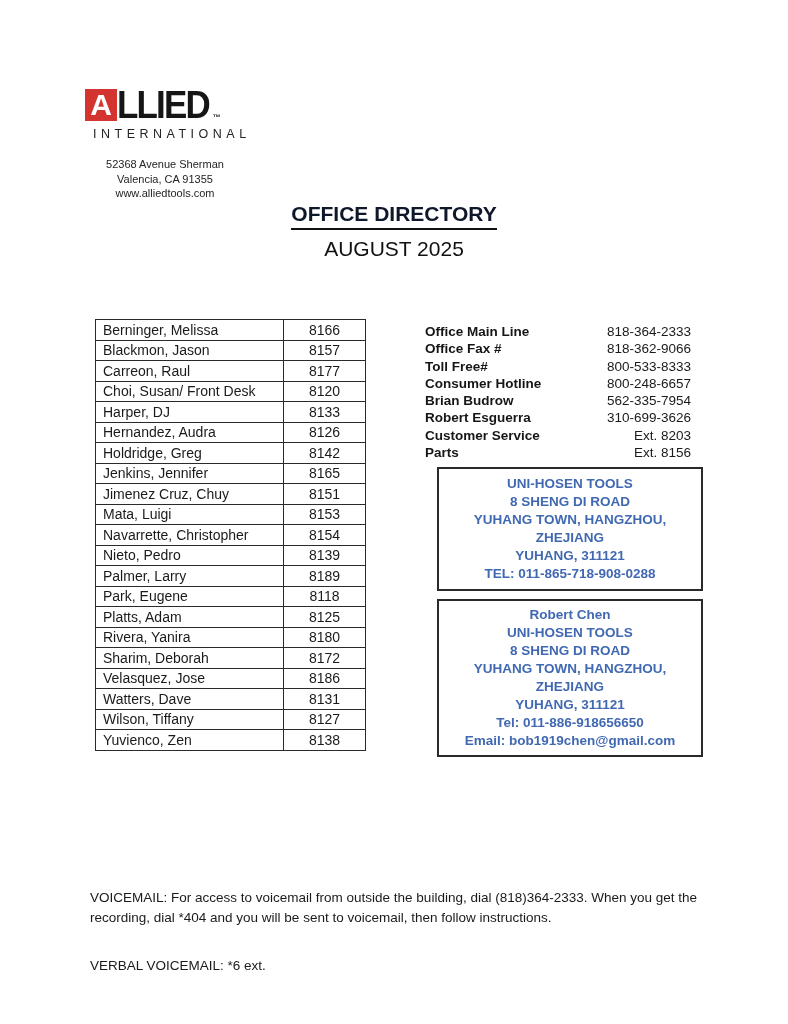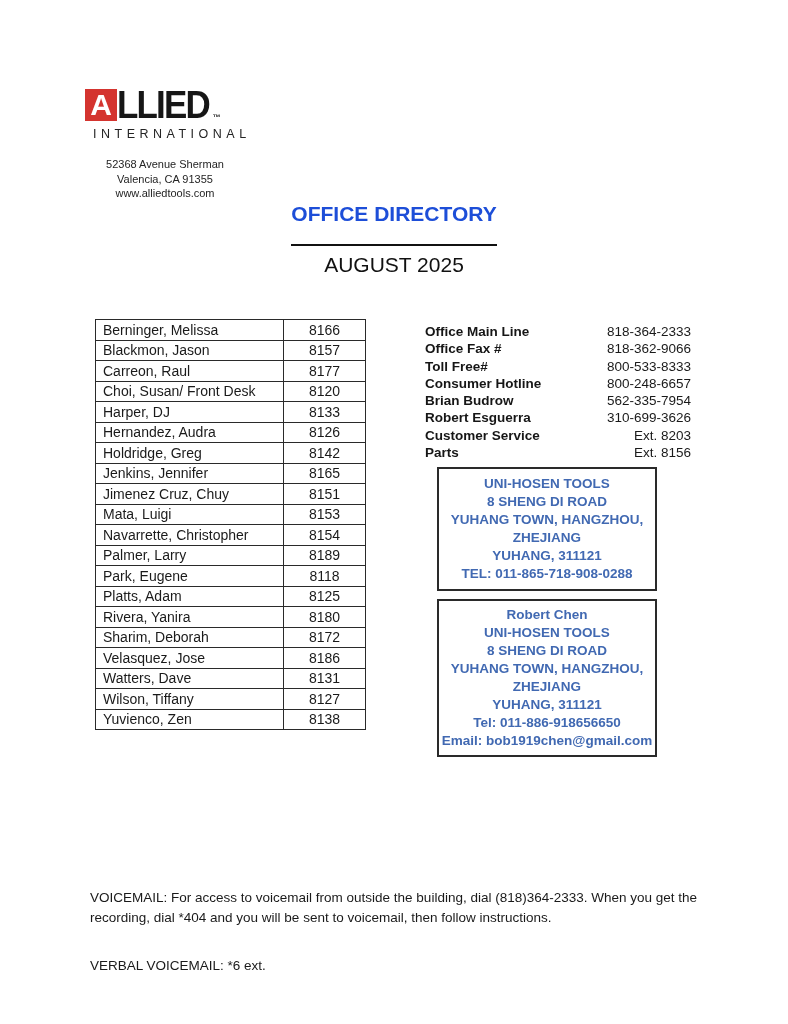--- a/index.html
+++ b/index.html
@@ -27,22 +27,22 @@
   }
   .logo-tm { font-size: 8px; font-weight: 700; align-self: flex-end; margin-left: -4px; color: #161616; }
   .logo-sub {
     margin-top: 5px; font-size: 12.5px; letter-spacing: 4.5px;
     color: #242424; white-space: nowrap; padding-left: 8px;
   }
   .logo-address { margin-top: 16px; text-align: center; font-size: 11px; line-height: 14.5px; color: #242424; width: 160px; }
 
   
   .title-block { position: absolute; left: 0; top: 202px; width: 788px; text-align: center; }
-  .title-main { display: inline-block; font-size: 21px; font-weight: 700; color: #1d4ed8;
-    border-bottom: 2px solid #111; padding-bottom: 18px; }
+  .title-main { display: inline-block; font-size: 21px; font-weight: 700; color: #0f172a;
+    border-bottom: 2px solid #111; padding-bottom: 2px; }
   .title-sub { margin-top: 7px; font-size: 21px; font-weight: 400; color: #111; }
 
   
   .dir-table {
     position: absolute; left: 95px; top: 319px;
     border-collapse: collapse; table-layout: fixed; width: 270px;
   }
   .dir-table td {
     border: 1px solid #2a2a2a;
     font-size: 14px; height: 20.5px; vertical-align: middle;
@@ -52,21 +52,21 @@
   .dir-table td.ext-cell  { width: 82px; text-align: center; }
 
   
   .contacts { position: absolute; left: 425px; top: 323px; width: 266px; }
   .contact-row { display: flex; justify-content: space-between; font-size: 13.5px; line-height: 17.3px; }
   .contact-label { font-weight: 700; color: #161616; text-align: right; }
   .contact-value { font-weight: 400; color: #1a1a1a; text-align: right; }
 
   
   .info-box {
-    position: absolute; left: 437px; width: 220px;
+    position: absolute; left: 437px; width: 266px;
     border: 2px solid #2a2a2a;
     text-align: center; font-weight: 700; font-size: 13.5px; line-height: 18px;
     padding: 6px 2px;
   }
   .info-box.box-1 { top: 467px; }
   .info-box.box-2 { top: 599px; padding: 5px 2px; }
 
   
   .footer-notes { position: absolute; left: 90px; top: 888px; width: 632px; }
   .voicemail-note { font-size: 13.5px; line-height: 20px; color: #1a1a1a; }
@@ -132,20 +132,24 @@
         <td class="name-cell">Jimenez Cruz, Chuy</td>
         <td class="ext-cell">8151</td>
       </tr>
       <tr>
         <td class="name-cell">Mata, Luigi</td>
         <td class="ext-cell">8153</td>
       </tr>
       <tr>
         <td class="name-cell">Navarrette, Christopher</td>
         <td class="ext-cell">8154</td>
+      </tr>
+      <tr>
+        <td class="name-cell">Nieto, Pedro</td>
+        <td class="ext-cell">8139</td>
       </tr>
       <tr>
         <td class="name-cell">Palmer, Larry</td>
         <td class="ext-cell">8189</td>
       </tr>
       <tr>
         <td class="name-cell">Park, Eugene</td>
         <td class="ext-cell">8118</td>
       </tr>
       <tr>

